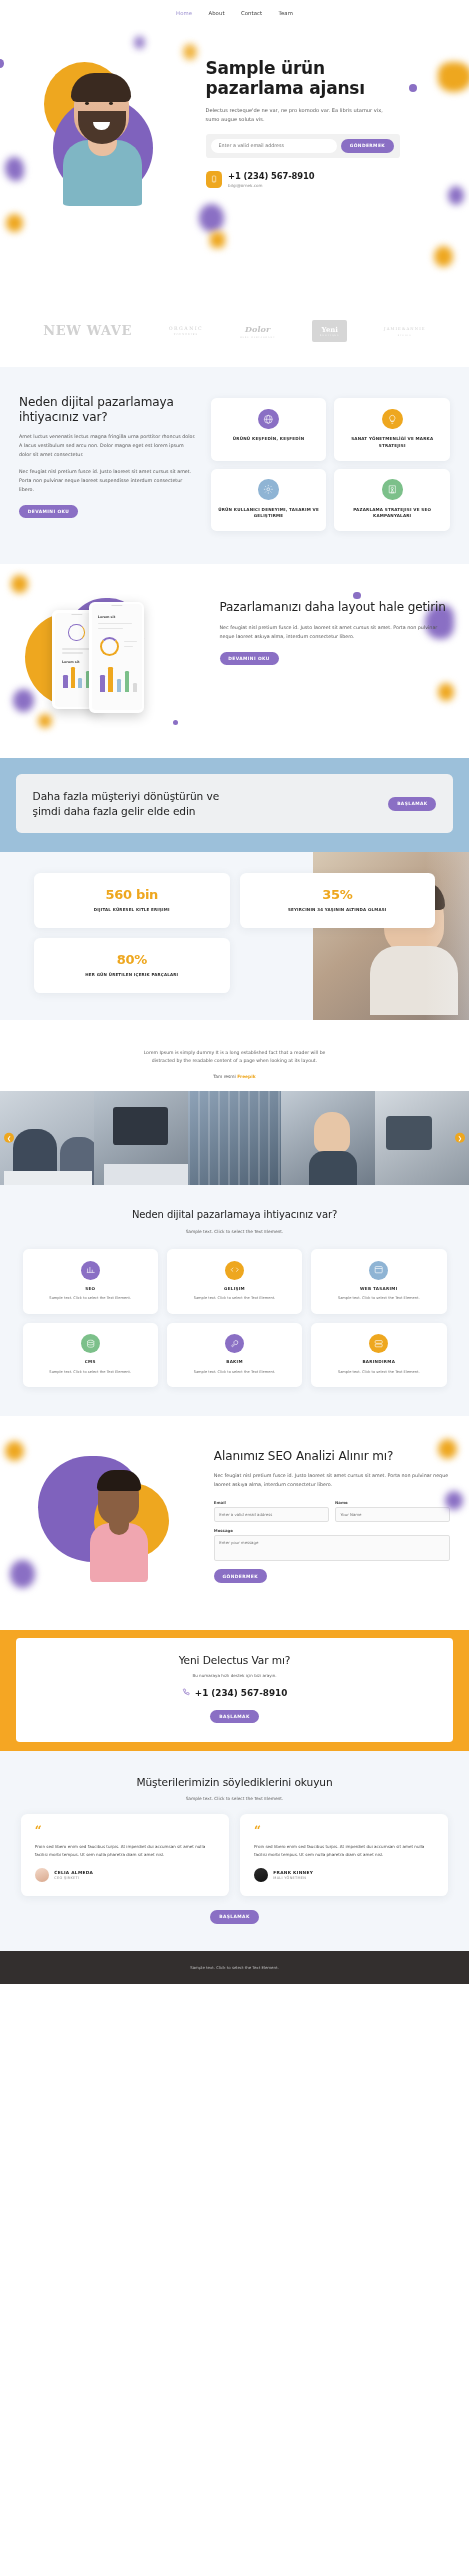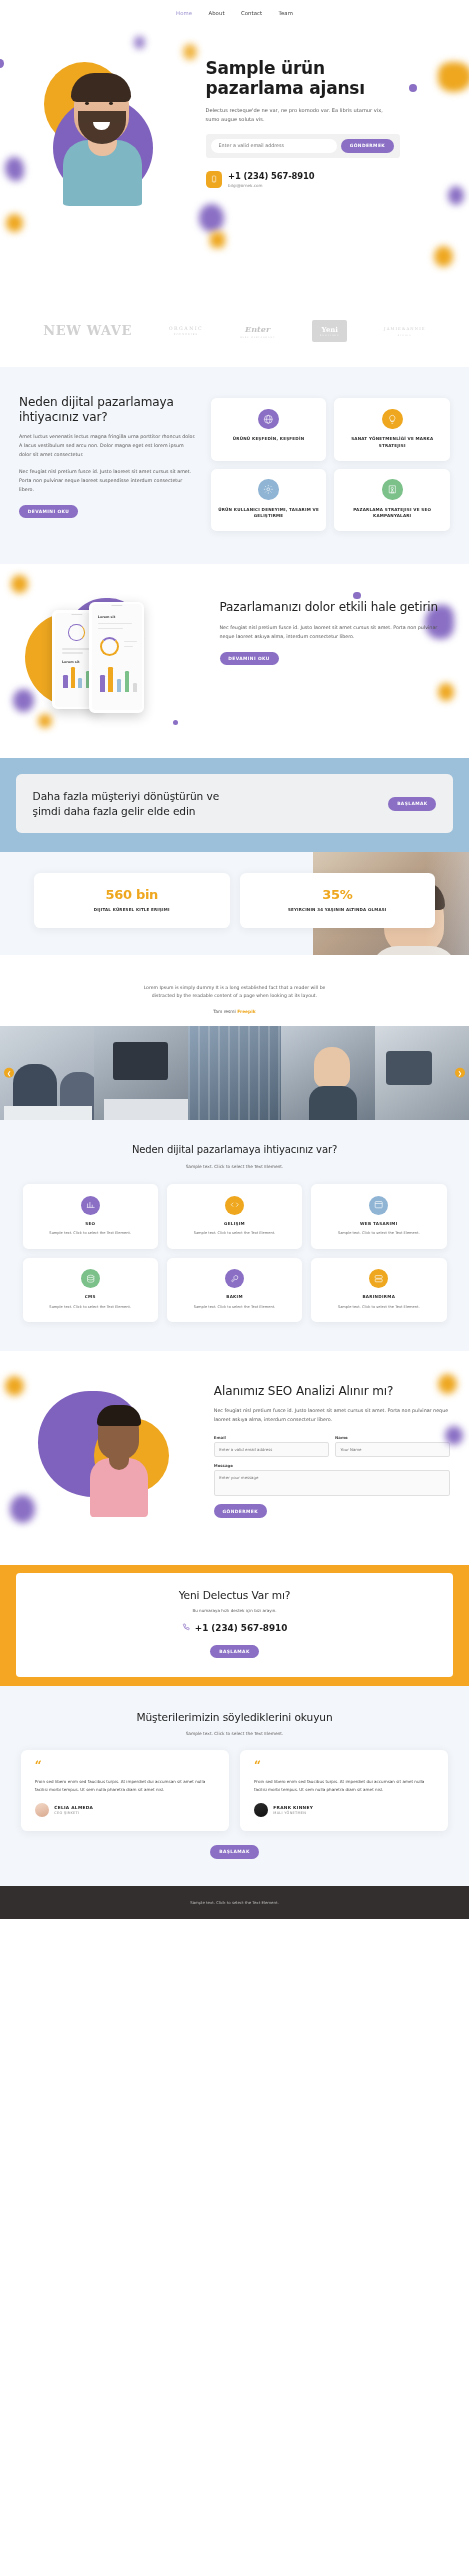--- a/index.html
+++ b/index.html
@@ -607,21 +607,21 @@
     </div>
   </div>
 
   <div class="logos">
     <div class="logo-item logo-1">NEW WAVE</div>
     <div class="logo-item logo-2">
       <div>ORGANIC</div>
       <div class="sub">FOUNDRIES</div>
     </div>
     <div class="logo-item logo-3">
-      <div>Enter</div>
+      <div>Dolor</div>
       <div class="sub">BARE RESTAURANT</div>
     </div>
     <div class="logo-item logo-4">
       <div>Yeni</div>
       <div class="sub">BOUTIQUE</div>
     </div>
     <div class="logo-item logo-5">
       <div>JAMIE&amp;ANNIE</div>
       <div class="sub">STUDIO</div>
     </div>
@@ -709,21 +709,21 @@
         <div class="pline" style="left:35px;top:39px;width:12.5px;"></div>
         <div class="pline" style="left:35px;top:44px;width:8.8px;"></div>
         <div class="chartbar" style="left:11.3px;height:16.3px;background:#8a6fc4;"></div>
         <div class="chartbar" style="left:19.4px;height:25px;background:#eea71f;"></div>
         <div class="chartbar" style="left:27.5px;height:12.5px;background:#9cc0da;"></div>
         <div class="chartbar" style="left:36px;height:20.6px;background:#7cc08a;"></div>
         <div class="chartbar" style="left:44px;height:8.8px;background:#d9d9d9;"></div>
       </div>
     </div>
     <div class="app-right">
-      <h2>Pazarlamanızı dolor etkili hale getirin</h2>
+      <h2>Pazarlamanızı daha layout hale getirin</h2>
       <div class="body-p">Nec feugiat nisl pretium fusce id. Justo laoreet sit amet cursus sit amet. Porta non pulvinar neque laoreet askıya alma, interdum consectetur libero.</div>
       <button class="btn" style="margin-top:10px">DEVAMINI OKU</button>
     </div>
   </div>
 
   <div class="blue-cta">
     <div class="blue-card">
       <h2>Daha fazla müşteriyi dönüştürün ve şimdi daha fazla gelir elde edin</h2>
       <button class="btn">BAŞLAMAK</button>
     </div>
@@ -736,20 +736,24 @@
       <div style="position:absolute;right:11.3px;top:94px;width:88px;height:69px;border-radius:27.5px 27.5px 0 0;background:#e8e3dc;"></div>
       <div style="position:absolute;right:0;top:0;bottom:0;width:44px;background:linear-gradient(90deg,rgba(243,246,250,0) 0%, rgba(243,246,250,.35) 100%);"></div>
     </div>
     <div class="stat">
       <div class="num">560 bin</div>
       <div class="cap">DIJITAL KÜRESEL KITLE ERIŞIMI</div>
     </div>
     <div class="stat">
       <div class="num">35%</div>
       <div class="cap">SEYIRCININ 34 YAŞININ ALTINDA OLMASI</div>
+    </div>
+    <div class="stat">
+      <div class="num">80%</div>
+      <div class="cap">HER GÜN ÜRETILEN IÇERIK PARÇALARI</div>
     </div>
   </div>
 
   <div class="office">
     <div class="lead">Lorem Ipsum is simply dummy It is a long established fact that a reader will be distracted by the readable content of a page when looking at its layout.</div>
     <div class="link">
       <span>Tam resmi</span>
       <b>Freepik</b>
     </div>
     <div class="gallery">

